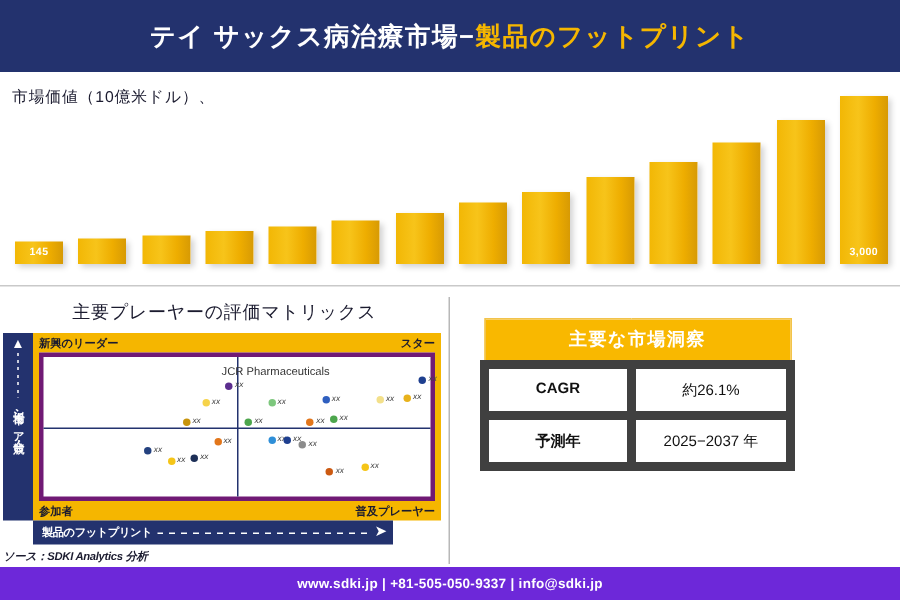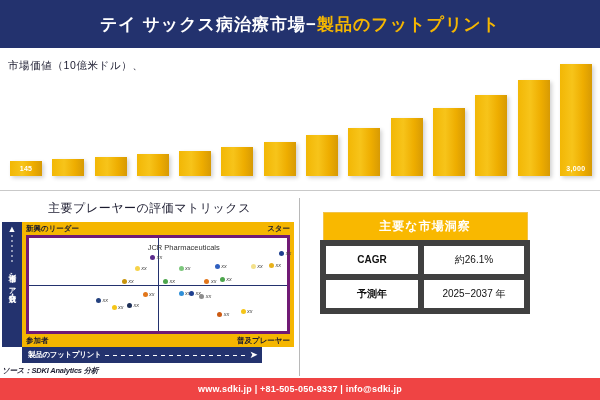--- a/index.html
+++ b/index.html
@@ -144,21 +144,21 @@
   .insights-table td {
     border: 6px solid #404040; height: 34px;
     font-size: 10px; color: #111; text-align: center;
   }
   .insights-table td.k { font-weight: bold; width: 48%; }
   .insights-table td.v { width: 52%; }
 
   
   .footer {
     position: absolute; left: 0; bottom: 0; width: 600px; height: 22px;
-    background: #ef4444; display: flex; align-items: center; justify-content: center;
+    background: #6d28d9; display: flex; align-items: center; justify-content: center;
   }
   .footer-text { font-size: 9px; font-weight: bold; color: #ffffff; letter-spacing: .2px; }
 </style>
 </head>
 <body>
 
 <div id="page">
 
   <div class="header">
     <div class="header-title">

